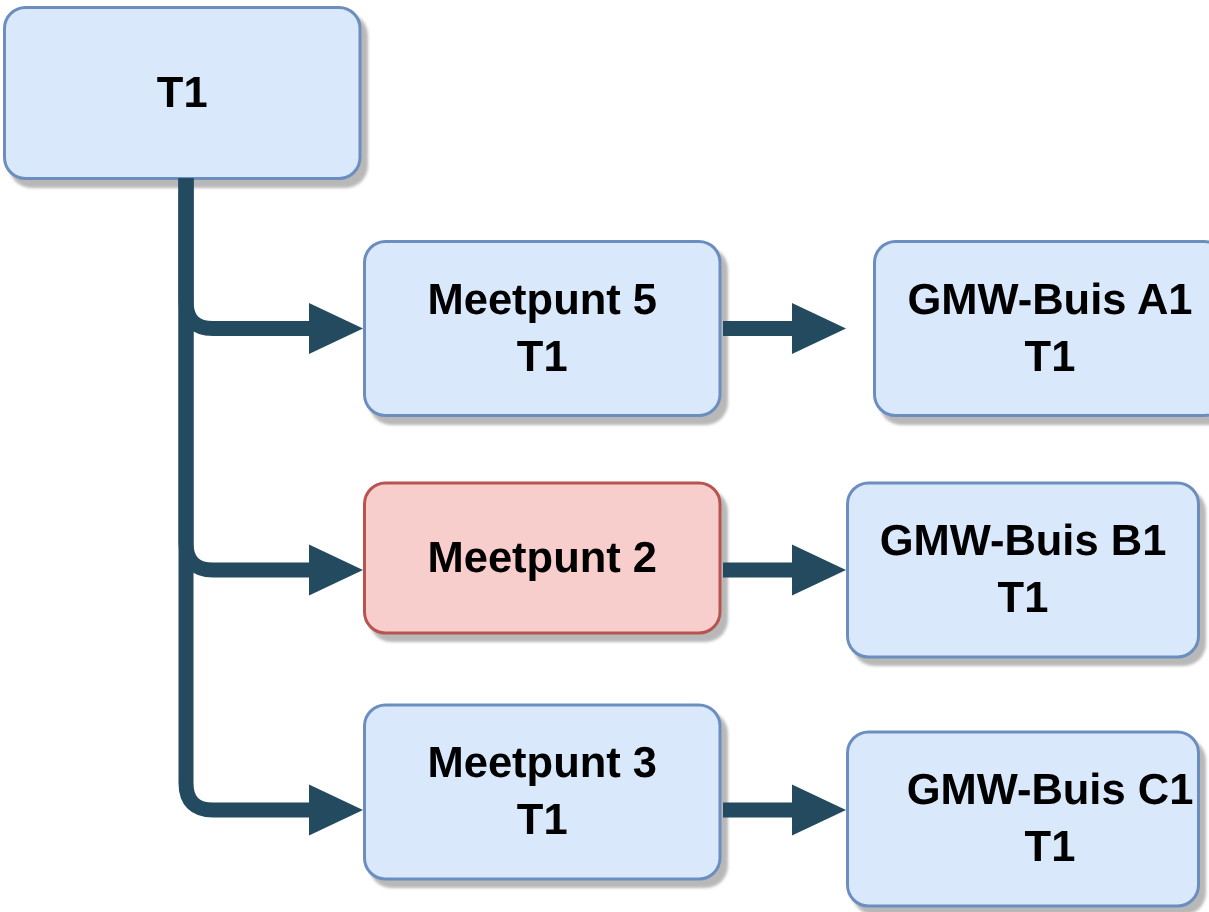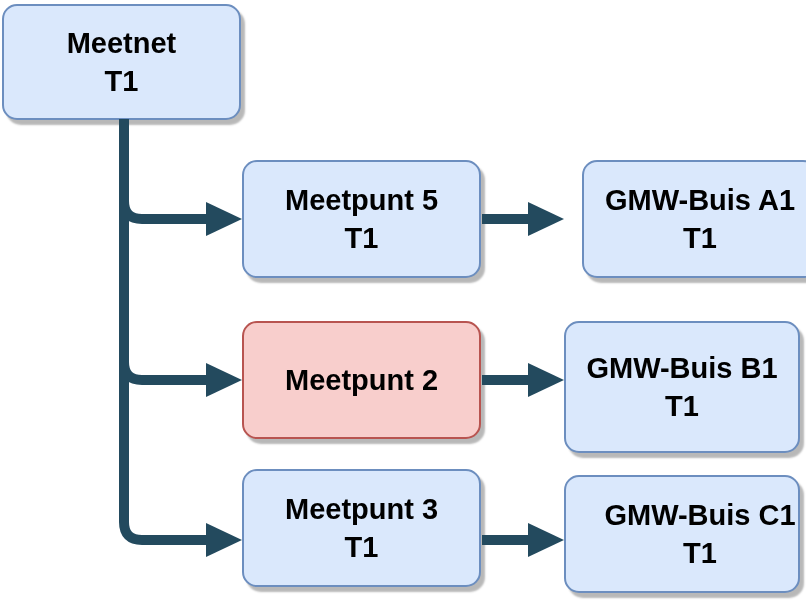--- a/index.html
+++ b/index.html
@@ -53,33 +53,32 @@
   .node.blue {
     background: #dae8fc;
     border: 2px solid #6c8ebf;
   }
   .node.red {
     background: #f8cecc;
     border: 2px solid #b85450;
   }
   #n-meetnet    { left: 2px;   top: 4px;   width: 239px; height: 116px; }
   #n-meetpunt1  { left: 242px; top: 160px; width: 239px; height: 118px; }
-  #n-meetpunt2  { left: 242px; top: 321px; width: 239px; height: 118px; }
+  #n-meetpunt2  { left: 242px; top: 321px; width: 239px; height: 102px; }
   #n-meetpunt3  { left: 242px; top: 469px; width: 239px; height: 118px; }
   #n-gmw-a1     { left: 564px; top: 160px; width: 236px; height: 118px; margin-left: 18px; }
-  #n-gmw-b1     { left: 564px; top: 321px; width: 236px; height: 132px; }
-  #n-gmw-c1     { left: 564px; top: 475px; width: 236px; height: 118px; padding-left: 36px; }
+  #n-gmw-b1     { left: 564px; top: 321px; width: 236px; height: 118px; }
+  #n-gmw-c1     { left: 564px; top: 487px; width: 236px; height: 118px; padding-left: 36px; }
 </style>
 </head>
 <body>
 
 <div class="canvas">
 
   <div class="node blue" id="n-meetnet">
-    <div>Meetnet</div>
     <div>T1</div>
   </div>
 
   <div class="node blue" id="n-meetpunt1">
     <div>Meetpunt 5</div>
     <div>T1</div>
   </div>
 
   <div class="node red" id="n-meetpunt2">
     <div>Meetpunt 2</div>

